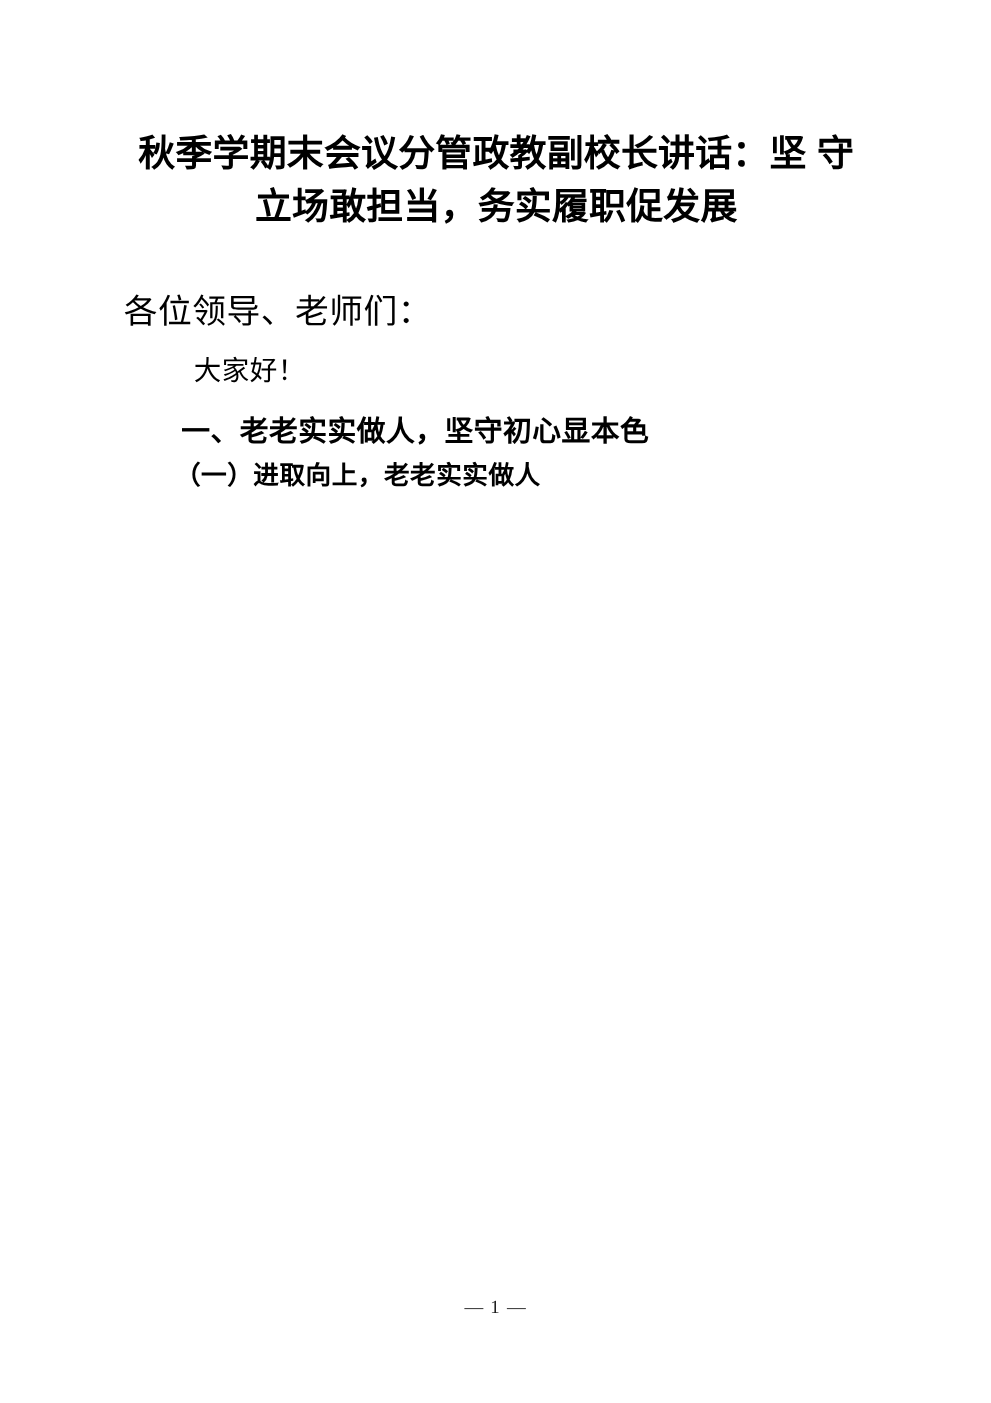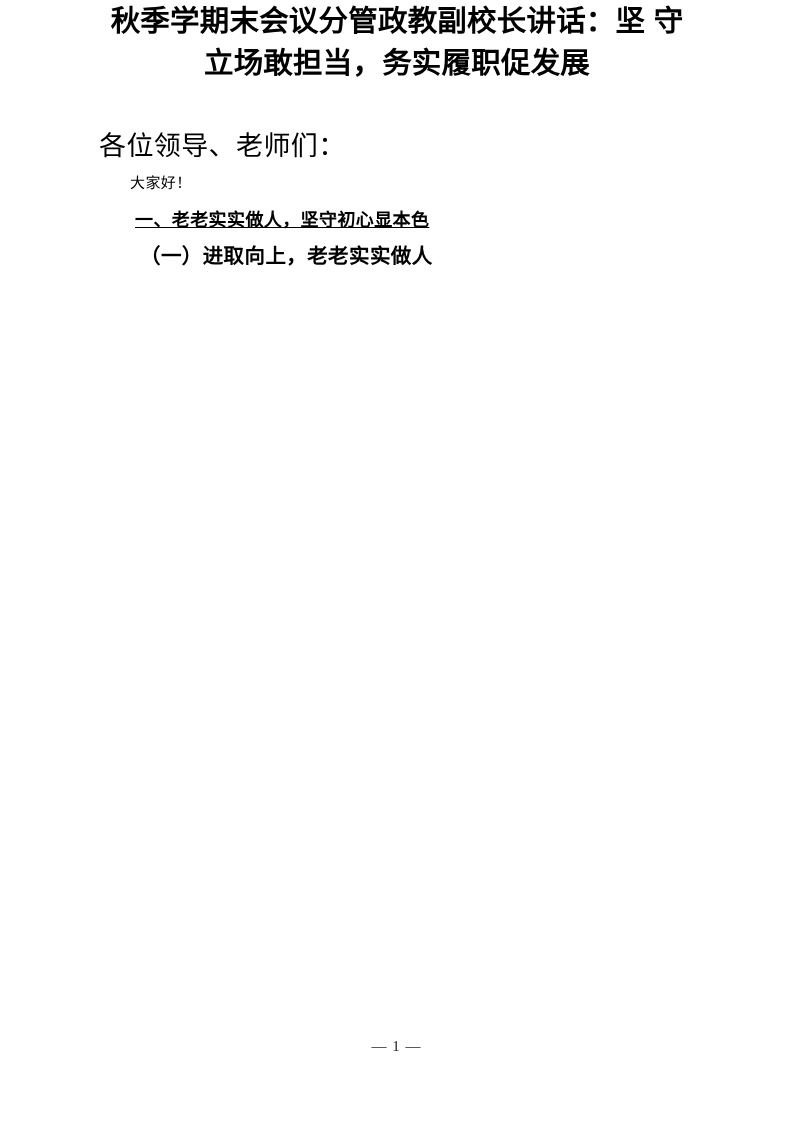--- a/index.html
+++ b/index.html
@@ -28,20 +28,21 @@
   .content {
     position: absolute;
     left: 99px;
     top: 0;
     width: 596px;
   }
 
   
   .doc-title {
     margin: 0;
+    padding-top: 103px;
     font-family: "Liberation Sans", "DejaVu Sans", sans-serif;
     font-weight: bold;
     font-size: 29.5px;
     line-height: 42px;
     text-align: center;
     letter-spacing: 0.2px;
     color: #000000;
   }
 
   
@@ -49,39 +50,38 @@
     margin: 0;
     padding-top: 44px;
     font-size: 27px;
     line-height: 36px;
     text-align: justify;
     text-justify: inter-ideograph;
     letter-spacing: 0.4px;
   }
 
   .para {
-    margin: 1px;
-    font-size: 15px;
+    margin: 12px;
+    font-size: 22px;
     line-height: 36px;
     text-align: justify;
     text-justify: inter-ideograph;
     text-indent: 2em;
     letter-spacing: 0.4px;
   }
 
   
   .h1-cn {
     margin: 0;
     font-family: "Liberation Sans", "DejaVu Sans", sans-serif;
     font-weight: bold;
-    font-size: 18px;
+    font-size: 23px;
     line-height: 36px;
     text-indent: 2em;
     letter-spacing: 0.4px;
-    text-decoration: underline;
   }
 
   .h2-cn {
     margin: 0;
     font-family: "Liberation Serif", "DejaVu Serif", serif;
     font-weight: bold;
     font-size: 20.5px;
     line-height: 36px;
     text-indent: 2em;
     letter-spacing: 0.4px;

